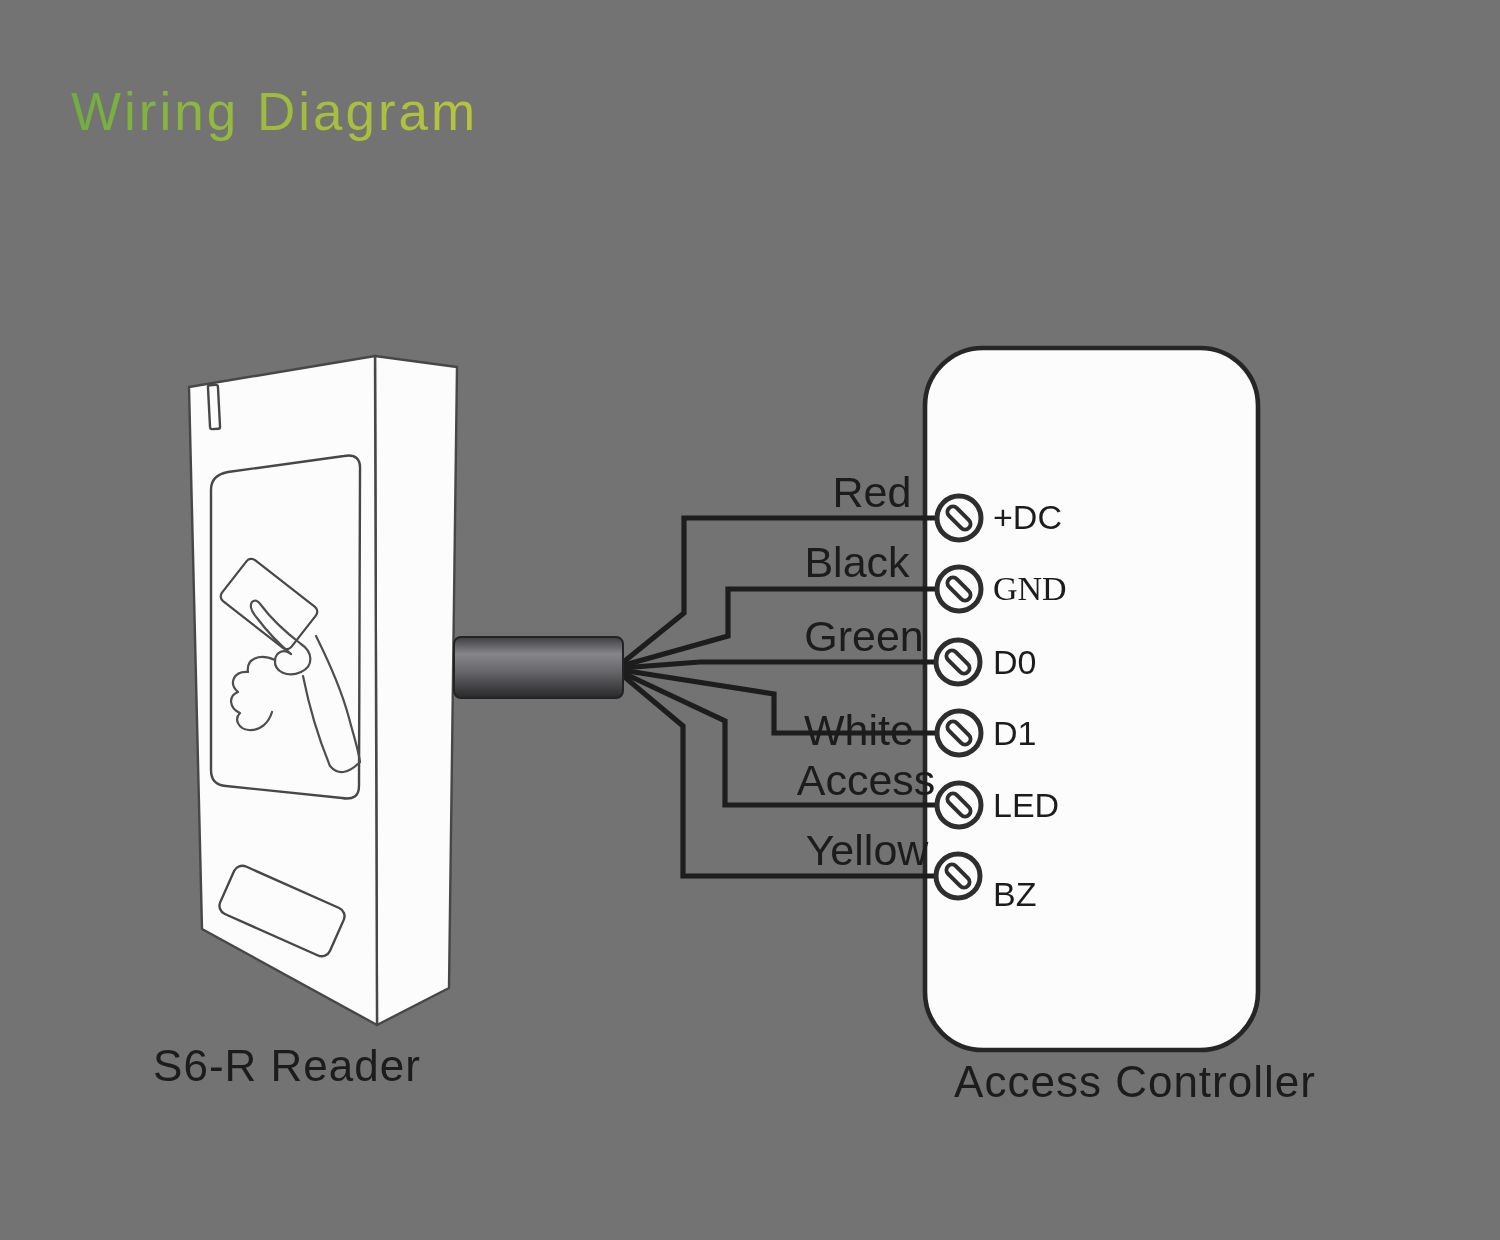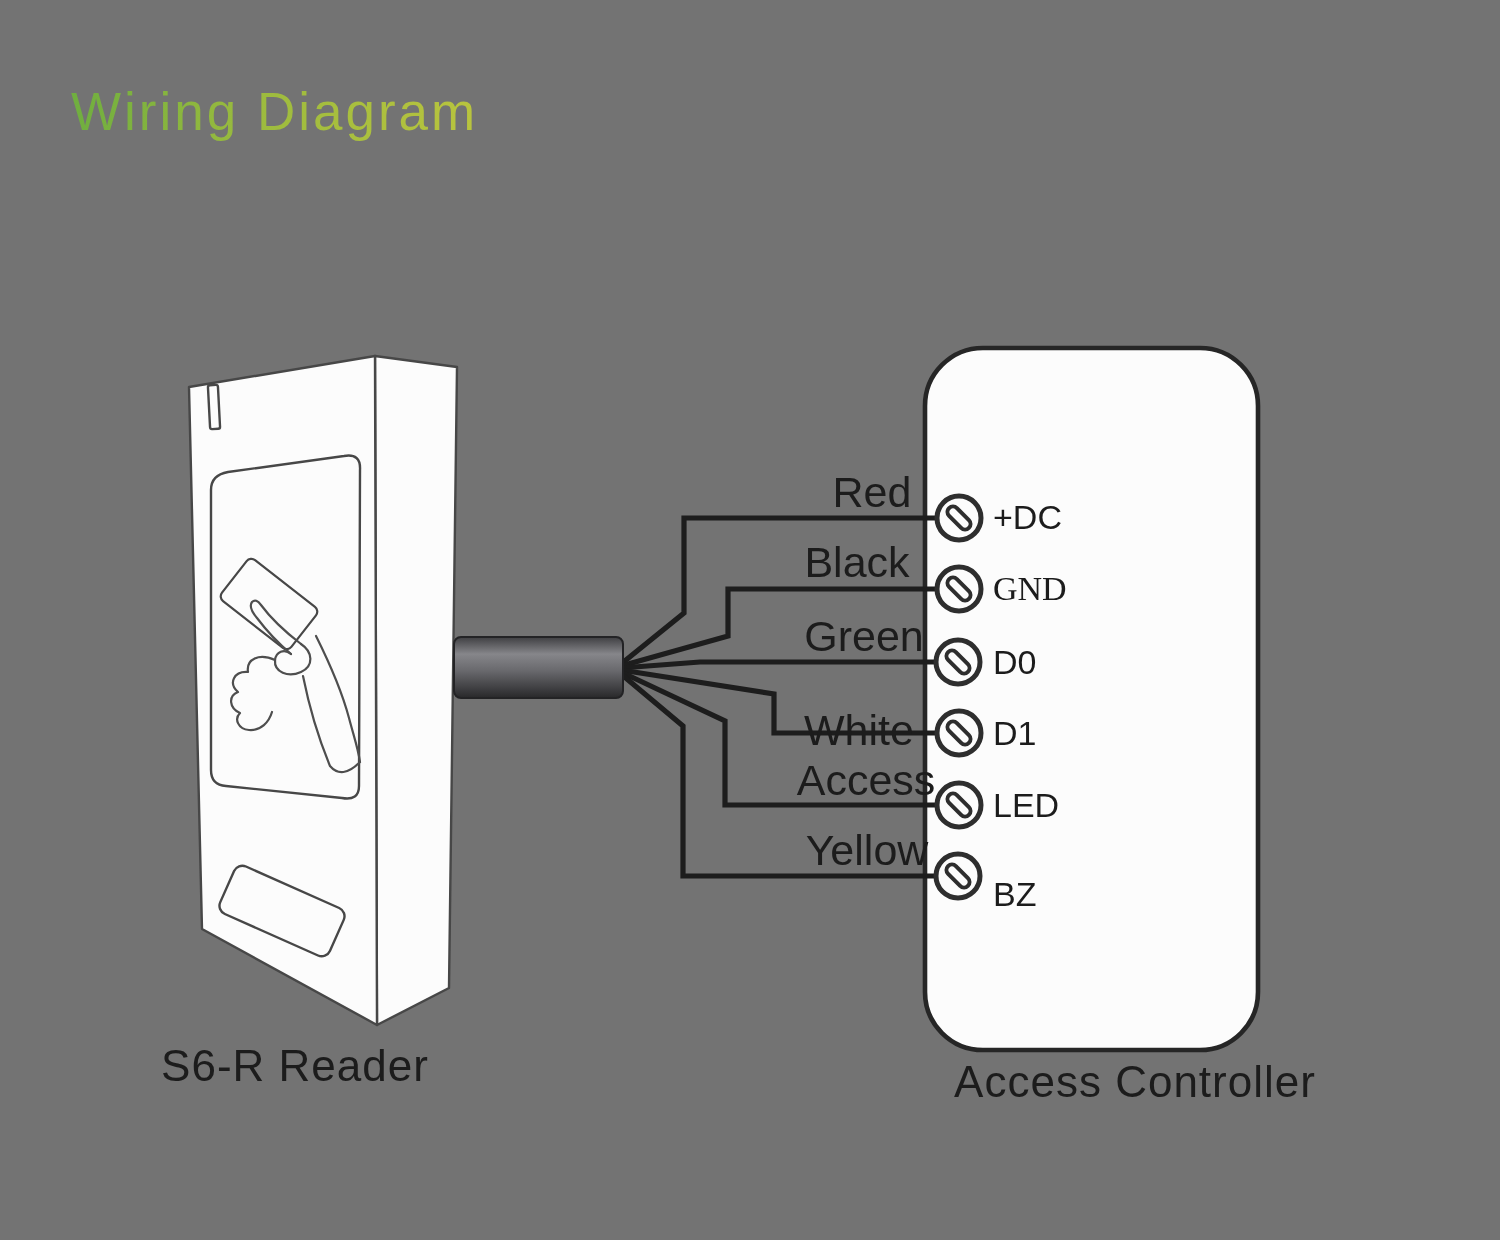--- a/index.html
+++ b/index.html
@@ -117,16 +117,16 @@
   <div class="lbl wire-lbl" style="left:866px;top:780px;">Access</div>
   <div class="lbl wire-lbl" style="left:867px;top:850px;">Yellow</div>
 
   <div class="lbl term-lbl" style="left:993px;top:517px;">+DC</div>
   <div class="lbl term-lbl" style="left:993px;top:589px;font-family:Liberation Serif, serif;">GND</div>
   <div class="lbl term-lbl" style="left:993px;top:662px;">D0</div>
   <div class="lbl term-lbl" style="left:993px;top:733px;">D1</div>
   <div class="lbl term-lbl" style="left:993px;top:805px;">LED</div>
   <div class="lbl term-lbl" style="left:993px;top:876px;margin-top:18px;">BZ</div>
 
-  <div class="lbl caption" style="left:295px;top:1066px;">S6-R Reader</div>
+  <div class="lbl caption" style="left:287px;top:1066px;">S6-R Reader</div>
   <div class="lbl caption" style="left:1090px;top:1082px;margin-left:45px;">Access Controller</div>
 
 </div>
 
 </body></html>

